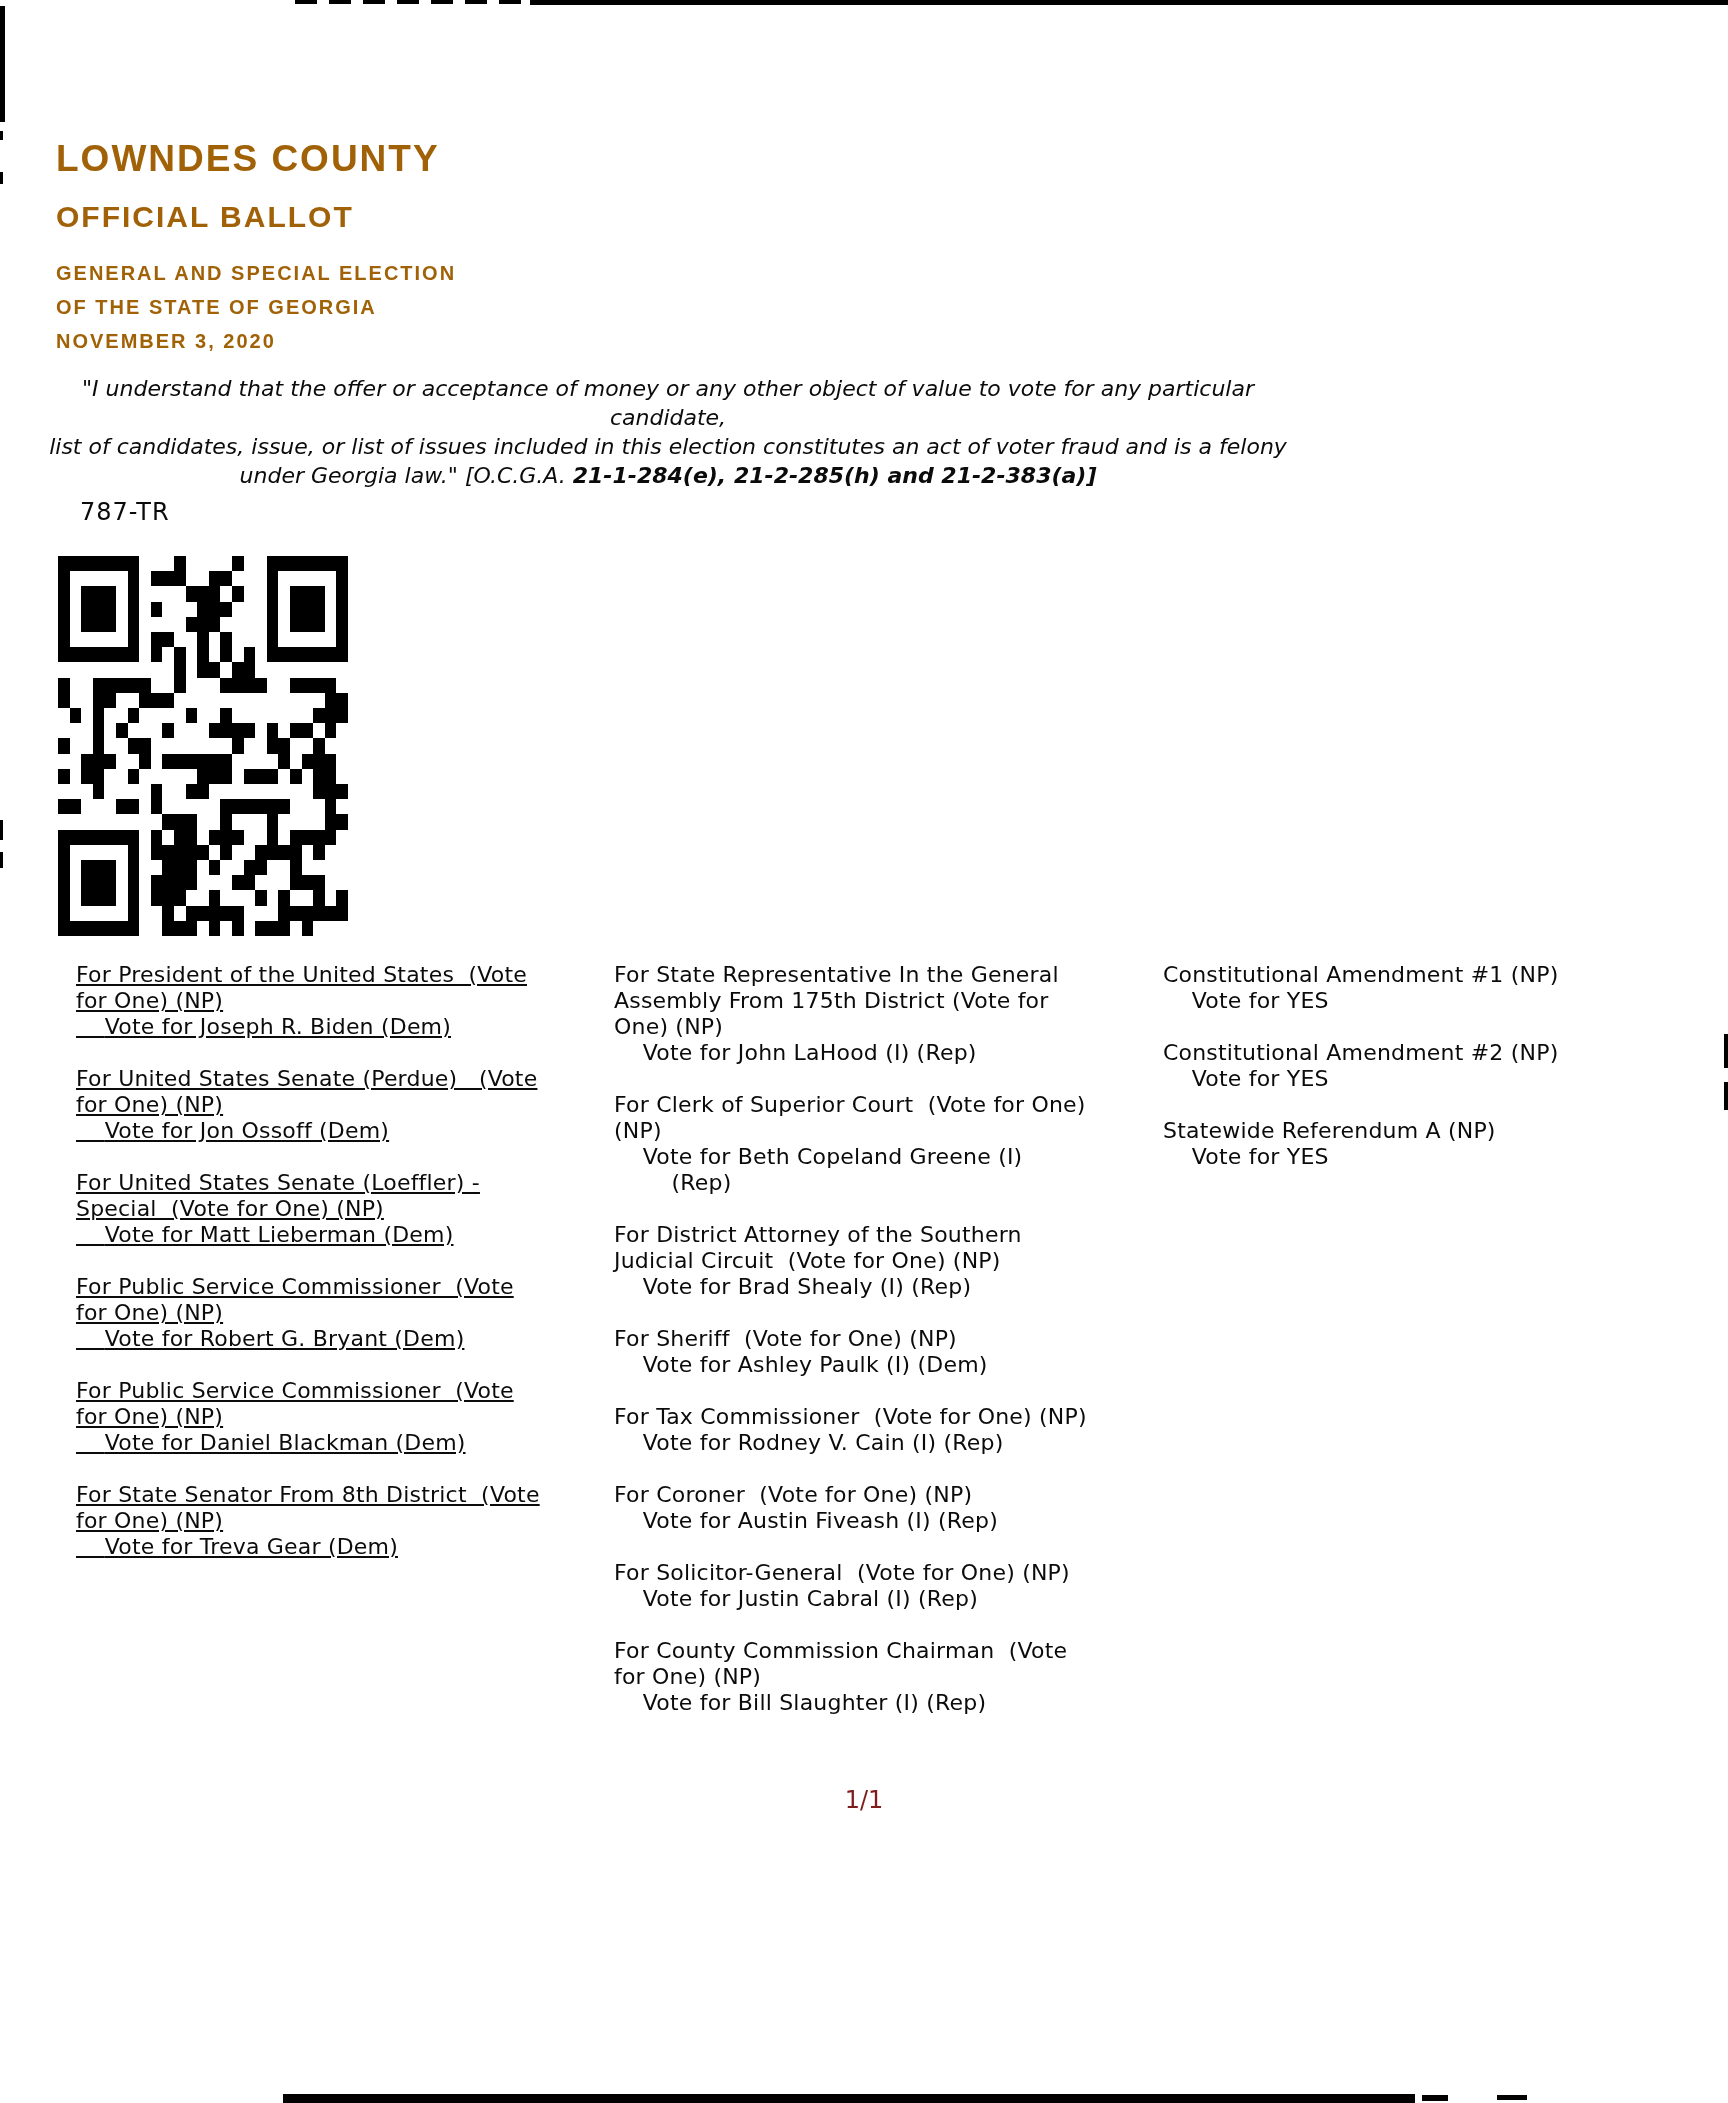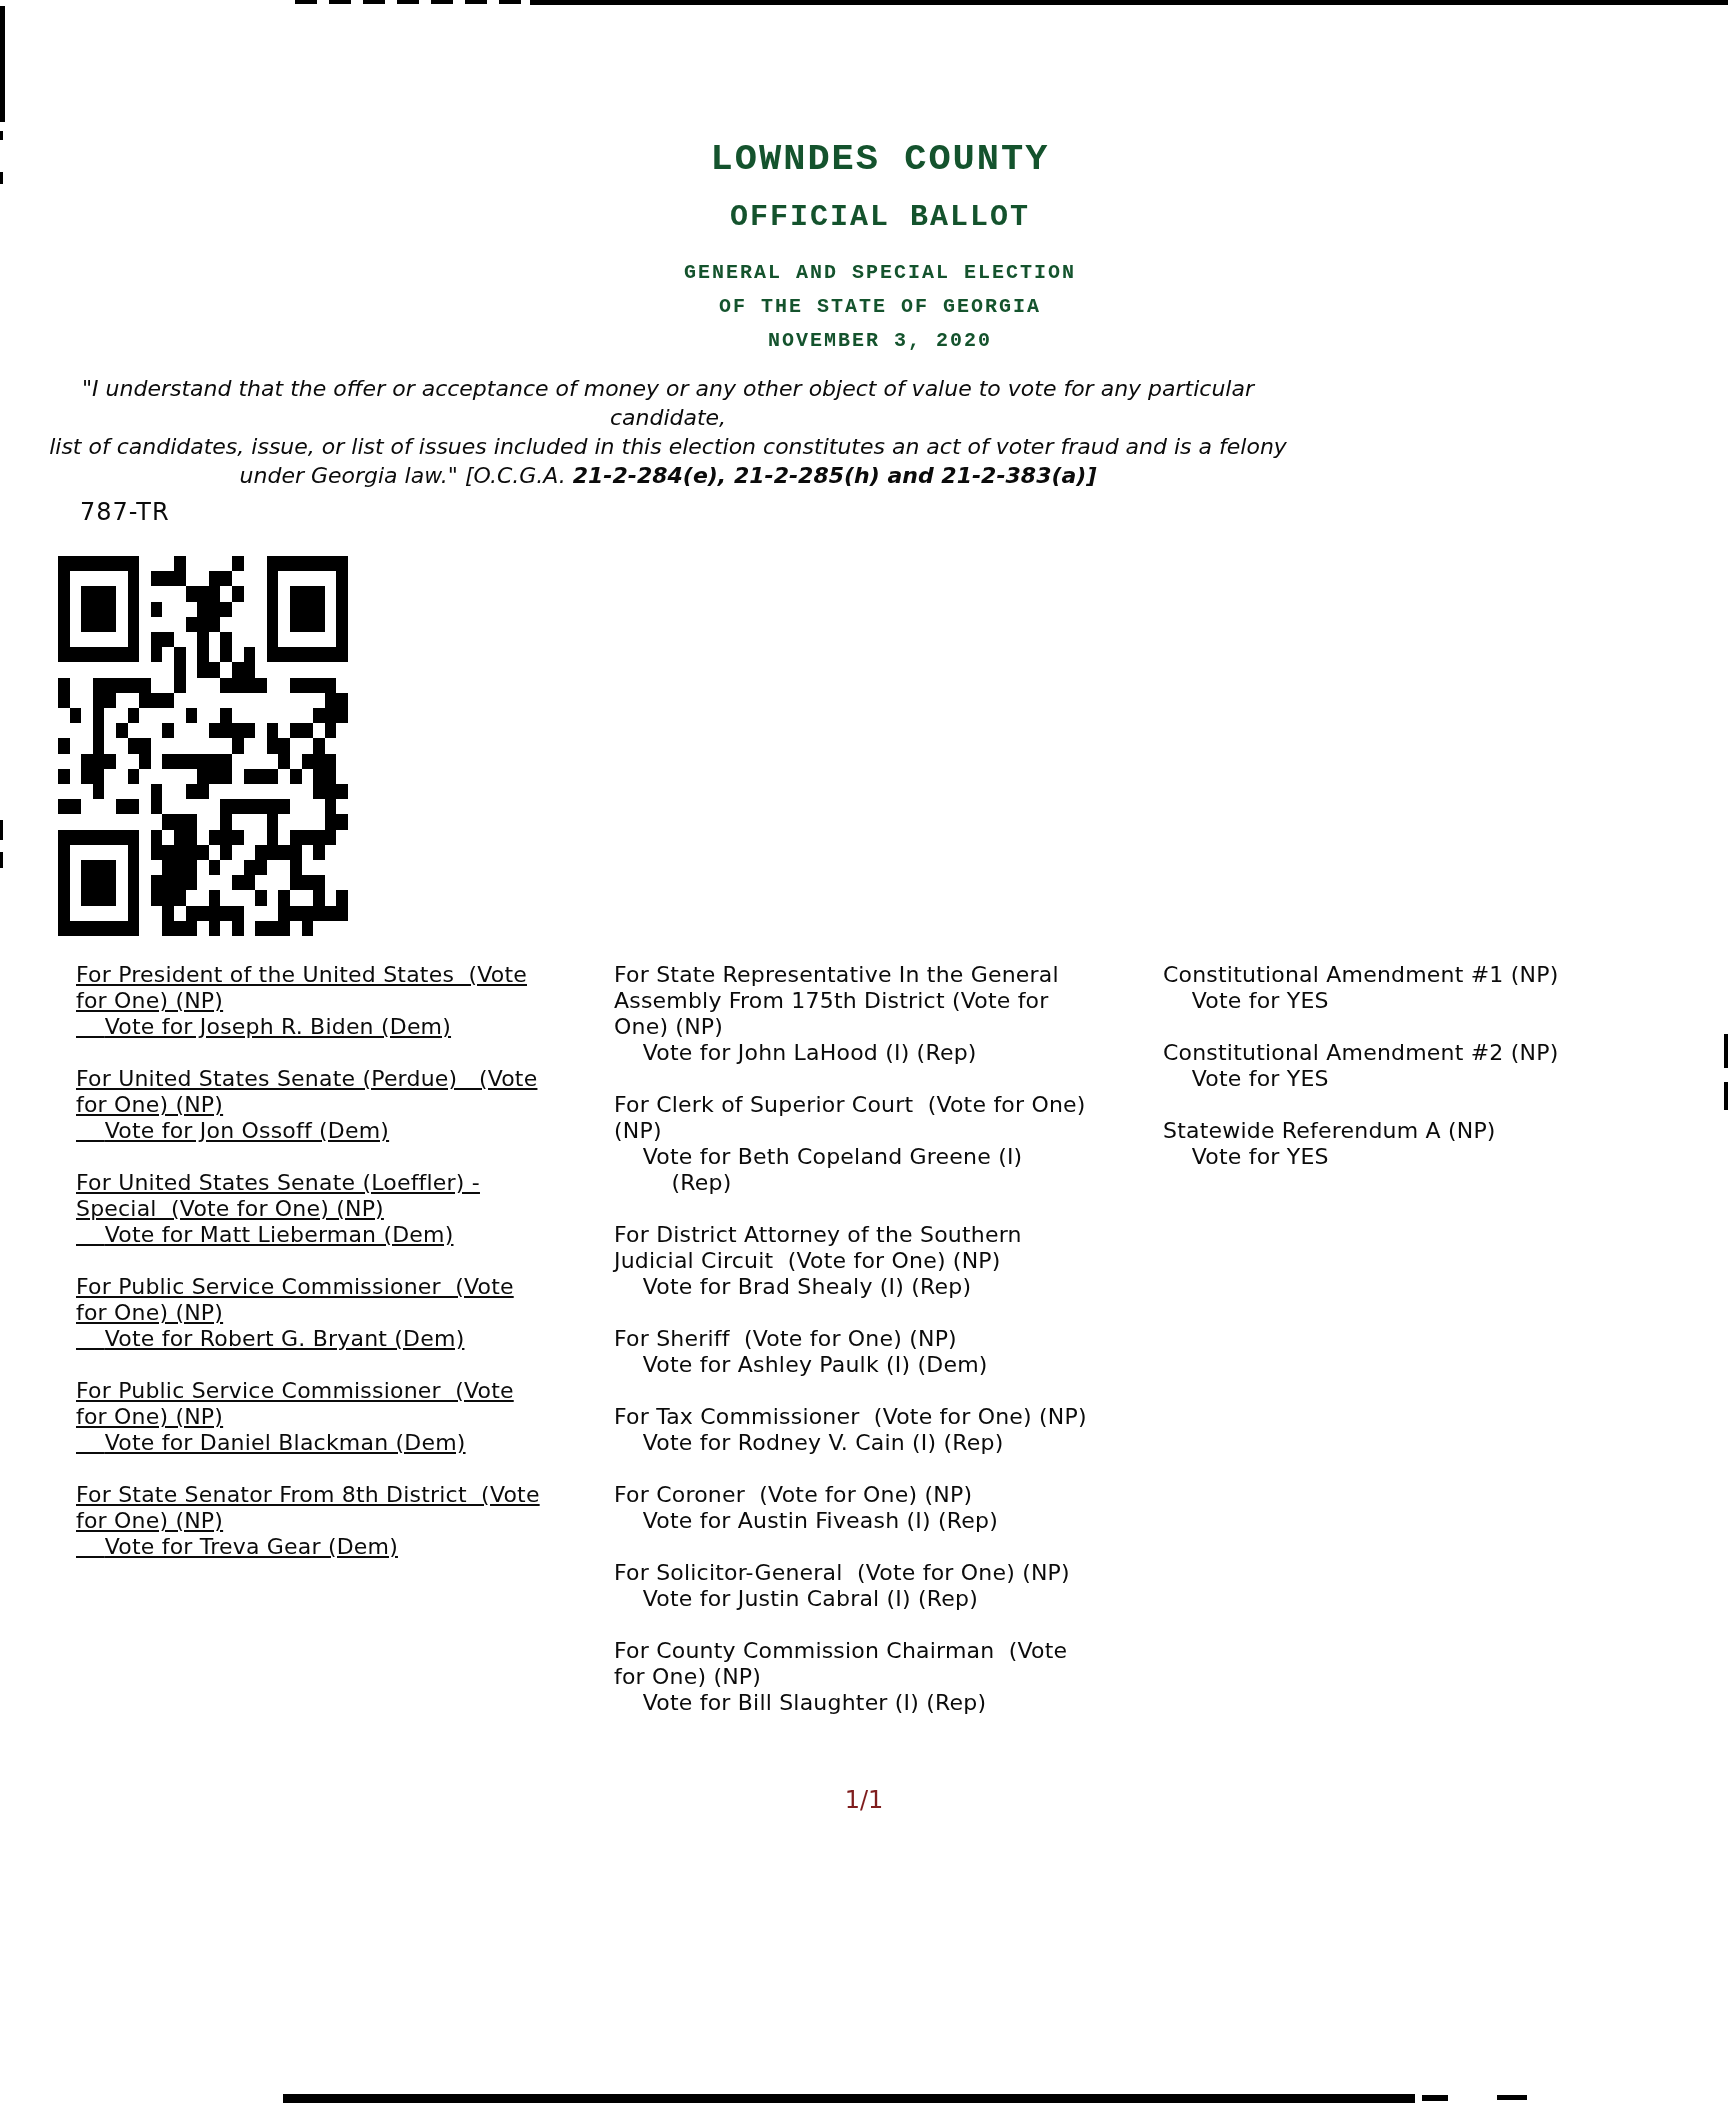--- a/index.html
+++ b/index.html
@@ -16,22 +16,22 @@
   .left-mark2{left:0;top:172px;width:3px;height:12px;}
   .left-mark3{left:0;top:820px;width:3px;height:20px;}
   .left-mark4{left:0;top:852px;width:3px;height:16px;}
   .right-mark1{right:0;top:1034px;width:4px;height:34px;}
   .right-mark2{right:0;top:1082px;width:4px;height:28px;}
   .bottom-solid{left:283px;bottom:0;width:1132px;height:9px;}
   .bottom-dash1{left:1422px;bottom:2px;width:26px;height:6px;}
   .bottom-dash2{left:1497px;bottom:3px;width:30px;height:5px;}
 
   .heading{
-    position:absolute;left:56px;top:138px;width:1648px;text-align:center;
-    font-family:Liberation Mono, monospace;font-weight:bold;color:#14532d;
+    position:absolute;left:56px;top:138px;width:1648px;
+    font-family:Liberation Sans, sans-serif;font-weight:bold;color:#a16207;
   }
   .h-county{font-size:37px;letter-spacing:2px;margin-bottom:20px;}
   .h-official{font-size:30px;letter-spacing:2px;margin-bottom:22px;}
   .h-line{font-size:20px;letter-spacing:2px;line-height:34px;}
 
   .disclaimer{
     position:absolute;left:42px;top:374px;width:1252px;text-align:center;
     font-style:italic;font-size:22px;line-height:29px;color:#0b0b0b;
   }
   .cite{font-weight:bold;}
@@ -77,21 +77,21 @@
   <div class="h-county">LOWNDES COUNTY</div>
   <div class="h-official">OFFICIAL BALLOT</div>
   <div class="h-line">GENERAL AND SPECIAL ELECTION</div>
   <div class="h-line">OF THE STATE OF GEORGIA</div>
   <div class="h-line">NOVEMBER 3, 2020</div>
 </div>
 
 <div class="disclaimer">
   <div>"I understand that the offer or acceptance of money or any other object of value to vote for any particular candidate,</div>
   <div>list of candidates, issue, or list of issues included in this election constitutes an act of voter fraud and is a felony</div>
-  <div><span>under Georgia law." [O.C.G.A. </span><span class="cite">21-2-284(e), 21-2-285(h) and 21-2-383(a)]</span></div>
+  <div><span>under Georgia law." [O.C.G.A. </span><span class="cite">21-1-284(e), 21-2-285(h) and 21-2-383(a)]</span></div>
 </div>
 
 <div class="ballot-code">787-TR</div>
 
 <div class="qr" id="qr">
     <svg viewBox="0 0 25 25" preserveAspectRatio="none" shape-rendering="crispEdges" fill="#000">
       <rect x="0" y="0" width="1" height="1"></rect>
       <rect x="1" y="0" width="1" height="1"></rect>
       <rect x="2" y="0" width="1" height="1"></rect>
       <rect x="3" y="0" width="1" height="1"></rect>

